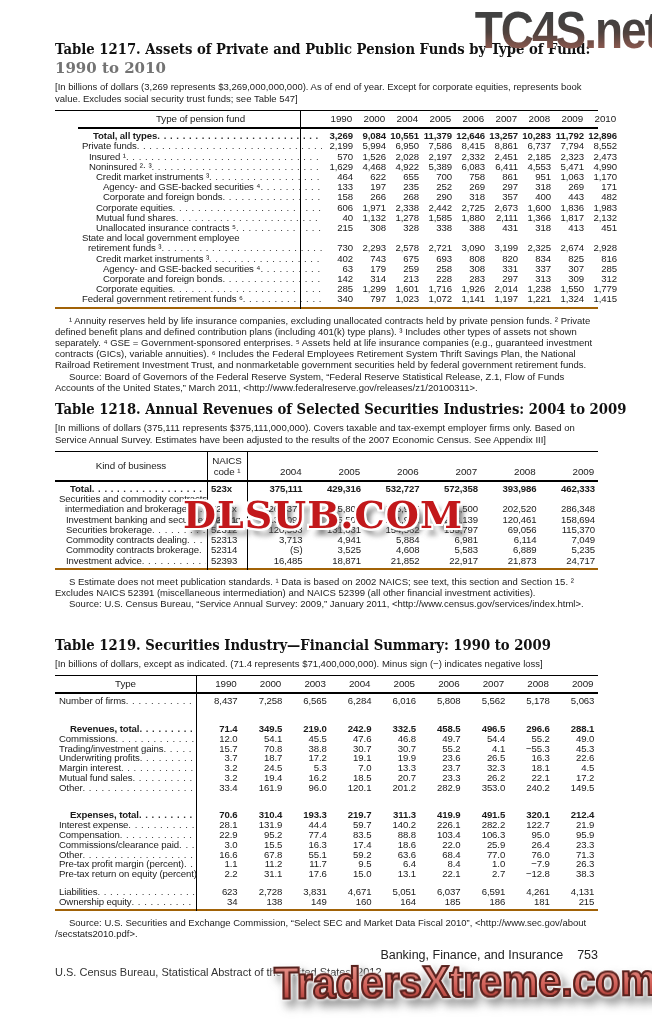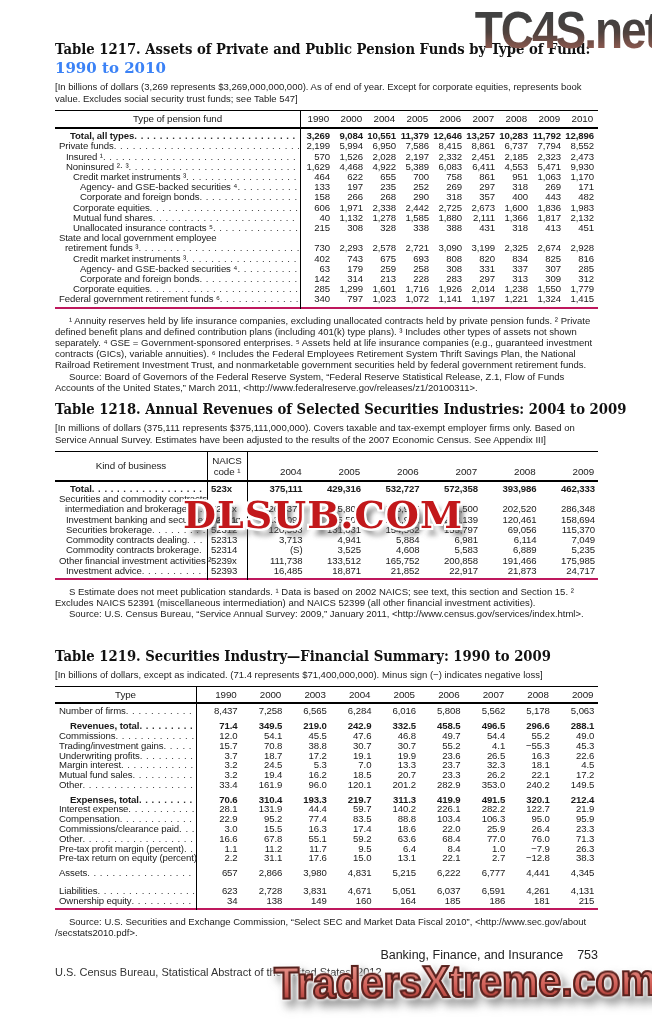--- a/index.html
+++ b/index.html
@@ -3,35 +3,35 @@
 <meta charset="utf-8">
 <style>
   html,body{margin:0;padding:0;background:#888;}
   .page{position:relative;width:652px;height:1024px;background:#ffffff;overflow:hidden;
         font-family:"Liberation Sans",sans-serif;color:#1a1a1a;}
   .content{position:absolute;left:55px;top:40px;width:543px;}
 
   
   .ttitle{font-family:"DejaVu Serif",serif;font-weight:bold;font-size:15px;line-height:19px;
           white-space:nowrap;transform:scaleX(.88);transform-origin:0 50%;color:#111;}
-  .ttitle2{font-family:"DejaVu Serif",serif;font-weight:bold;font-size:15px;line-height:19px;color:#3b82f6;}
+  .ttitle2{font-family:"DejaVu Serif",serif;font-weight:bold;font-size:15px;line-height:19px;color:#737373;}
   .bracketnote{font-size:9.5px;line-height:12px;color:#222;margin-top:3px;}
 
   
   .tablewrap{position:relative;border-top:1px solid #000;margin-top:5px;}
-  .tbody{border-bottom:2px solid #be185d;padding:2px 0 2px;}
+  .tbody{border-bottom:2px solid #a16207;padding:2px 0 2px;}
   .vrule{position:absolute;top:0;bottom:0;width:1px;background:#000;}
 
   .trow{display:grid;align-items:end;font-size:9.6px;line-height:10.2px;letter-spacing:-.1px;}
-  .t1217 .trow{grid-template-columns:245px repeat(9,33px);}
+  .t1217 .trow{grid-template-columns:245px repeat(9,33px);margin-left:23px;}
   .t1218 .trow{grid-template-columns:152px 40px repeat(6,58.5px);}
   .t1219 .trow{grid-template-columns:141px repeat(9,44.6px);}
   .t1219 .trow{line-height:9.8px;}
   .trow.bold{font-weight:bold;}
-  .trow.gapped{margin-top:5px;}
+  .trow.gapped{margin-top:18px;}
 
   .headrow{border-bottom:2px solid #000;padding:3px 0 3px;}
   .hlabel{text-align:center;align-self:center;font-size:9.8px;}
   .hnaics{text-align:center;align-self:center;font-size:9.8px;line-height:11px;}
   .ycell{text-align:right;padding-right:4px;font-size:9.8px;}
 
   .lcell{overflow:visible;}
   .lline{display:flex;min-width:0;}
   .lline1{white-space:nowrap;}
   .ltext{white-space:nowrap;}
@@ -153,21 +153,21 @@
               </div>
             </div>
             <div class="ncell">1,629</div>
             <div class="ncell">4,468</div>
             <div class="ncell">4,922</div>
             <div class="ncell">5,389</div>
             <div class="ncell">6,083</div>
             <div class="ncell">6,411</div>
             <div class="ncell">4,553</div>
             <div class="ncell">5,471</div>
-            <div class="ncell">9,930</div>
+            <div class="ncell">4,990</div>
           </div>
           <div class="trow">
             <div class="lcell" style="padding-left: 18px;">
               <div class="lline">
                 <span class="ltext">Credit market instruments ³</span>
                 <span class="dots"></span>
               </div>
             </div>
             <div class="ncell">464</div>
             <div class="ncell">622</div>
@@ -478,35 +478,20 @@
             </div>
             <div class="naicscell">52314</div>
             <div class="ncell">(S)</div>
             <div class="ncell">3,525</div>
             <div class="ncell">4,608</div>
             <div class="ncell">5,583</div>
             <div class="ncell">6,889</div>
             <div class="ncell">5,235</div>
           </div>
           <div class="trow">
-            <div class="lcell" style="padding-left: 4px;">
-              <div class="lline">
-                <span class="ltext">Other financial investment activities ²</span>
-                <span class="dots"></span>
-              </div>
-            </div>
-            <div class="naicscell">5239x</div>
-            <div class="ncell">111,738</div>
-            <div class="ncell">133,512</div>
-            <div class="ncell">165,752</div>
-            <div class="ncell">200,858</div>
-            <div class="ncell">191,466</div>
-            <div class="ncell">175,985</div>
-          </div>
-          <div class="trow">
             <div class="lcell" style="padding-left: 11px;">
               <div class="lline">
                 <span class="ltext">Investment advice</span>
                 <span class="dots"></span>
               </div>
             </div>
             <div class="naicscell">52393</div>
             <div class="ncell">16,485</div>
             <div class="ncell">18,871</div>
             <div class="ncell">21,852</div>
@@ -787,37 +772,20 @@
             <div class="ncell">2.2</div>
             <div class="ncell">31.1</div>
             <div class="ncell">17.6</div>
             <div class="ncell">15.0</div>
             <div class="ncell">13.1</div>
             <div class="ncell">22.1</div>
             <div class="ncell">2.7</div>
             <div class="ncell">−12.8</div>
             <div class="ncell">38.3</div>
           </div>
-          <div class="trow gapped">
-            <div class="lcell" style="padding-left: 4px;">
-              <div class="lline">
-                <span class="ltext">Assets</span>
-                <span class="dots"></span>
-              </div>
-            </div>
-            <div class="ncell">657</div>
-            <div class="ncell">2,866</div>
-            <div class="ncell">3,980</div>
-            <div class="ncell">4,831</div>
-            <div class="ncell">5,215</div>
-            <div class="ncell">6,222</div>
-            <div class="ncell">6,777</div>
-            <div class="ncell">4,441</div>
-            <div class="ncell">4,345</div>
-          </div>
           <div class="trow">
             <div class="lcell" style="padding-left: 4px; margin-top: 8px;">
               <div class="lline">
                 <span class="ltext">Liabilities</span>
                 <span class="dots"></span>
               </div>
             </div>
             <div class="ncell">623</div>
             <div class="ncell">2,728</div>
             <div class="ncell">3,831</div>

